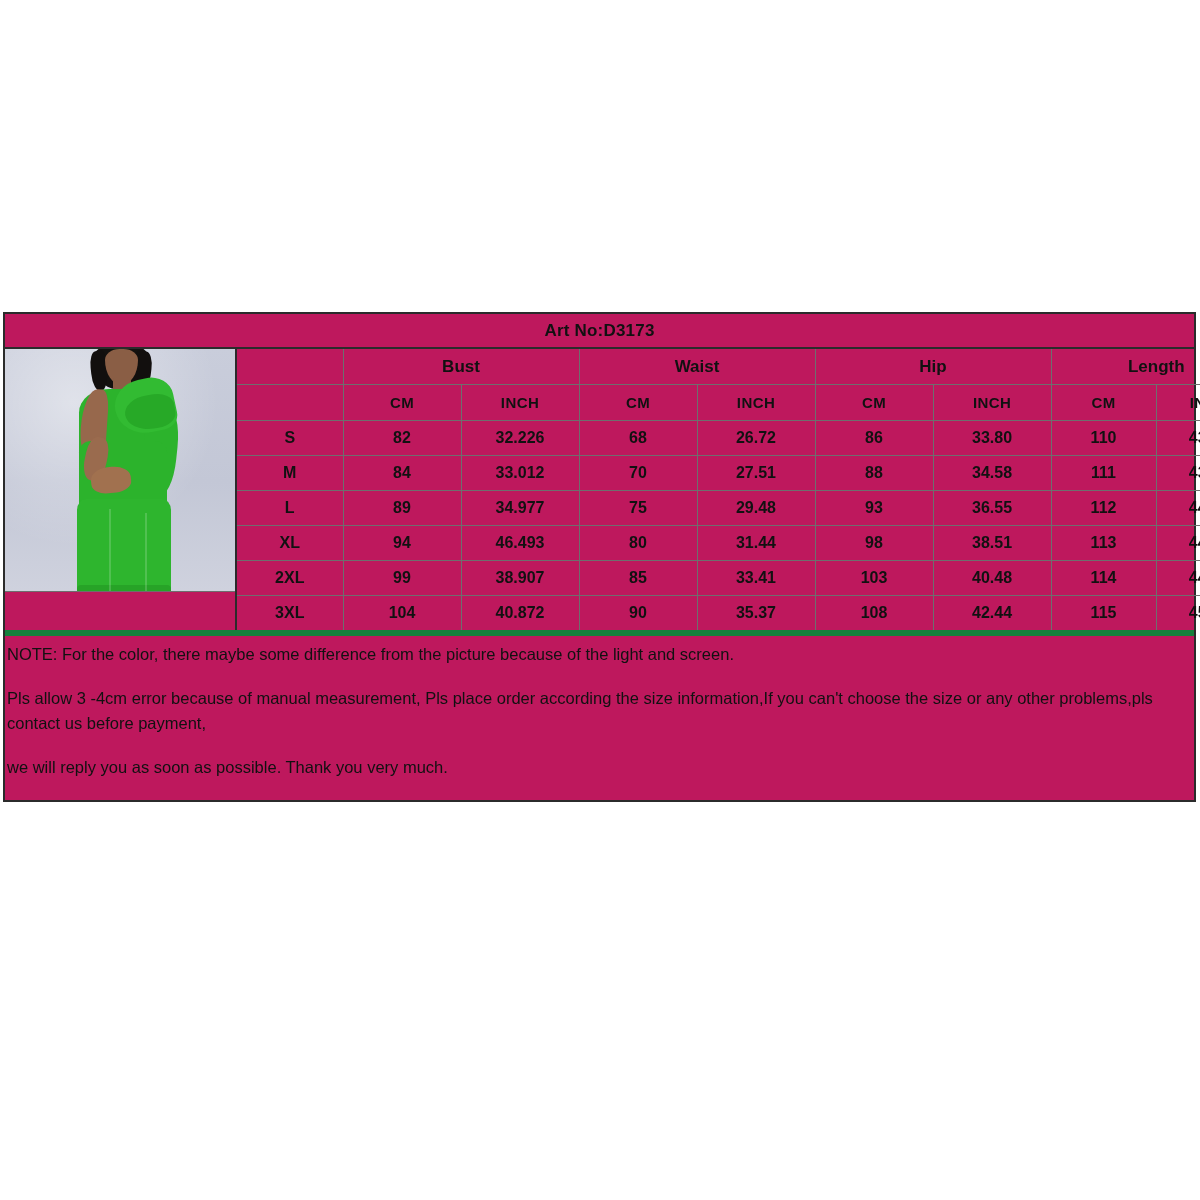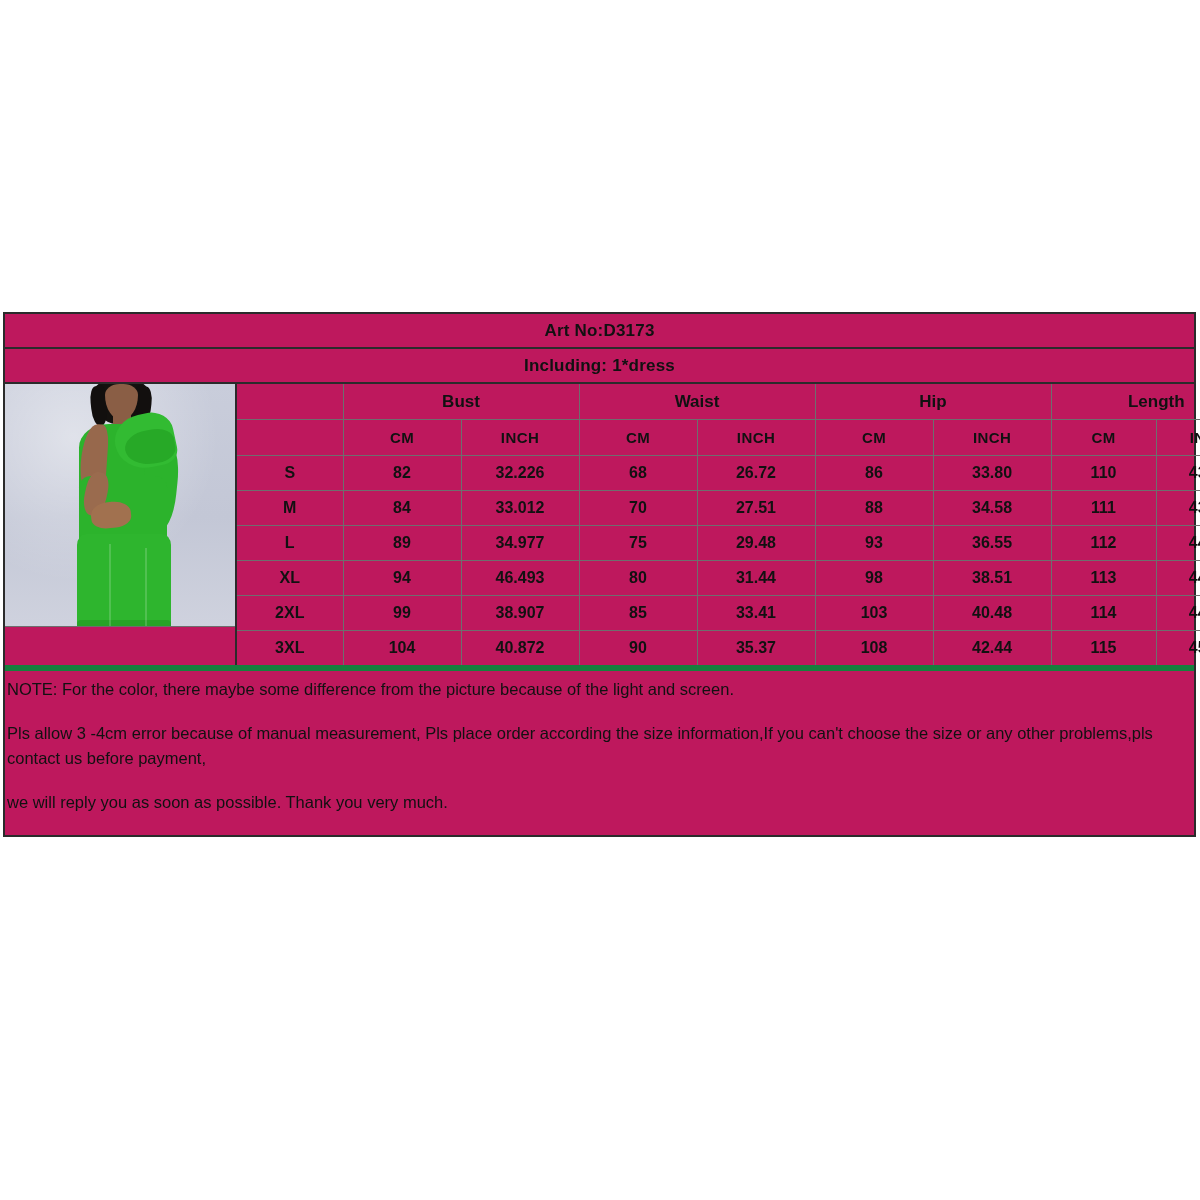--- a/index.html
+++ b/index.html
@@ -231,23 +231,20 @@
 </style>
 </head>
 <body>
 
 <div id="sheet">
 
   <div class="title-row artno">
     <span>Art No:D3173</span>
   </div>
 
-  <div class="title-row include">
-    <span>Including:  1*dress</span>
-  </div>
 
 
   <div id="grid">
 
     <div id="photo-col">
       <div id="photo-cell">
         <div class="ph" id="bg-grad"></div>
         <div class="ph" id="hair"></div>
         <div class="ph" id="hair-l"></div>
         <div class="ph" id="hair-r"></div>

